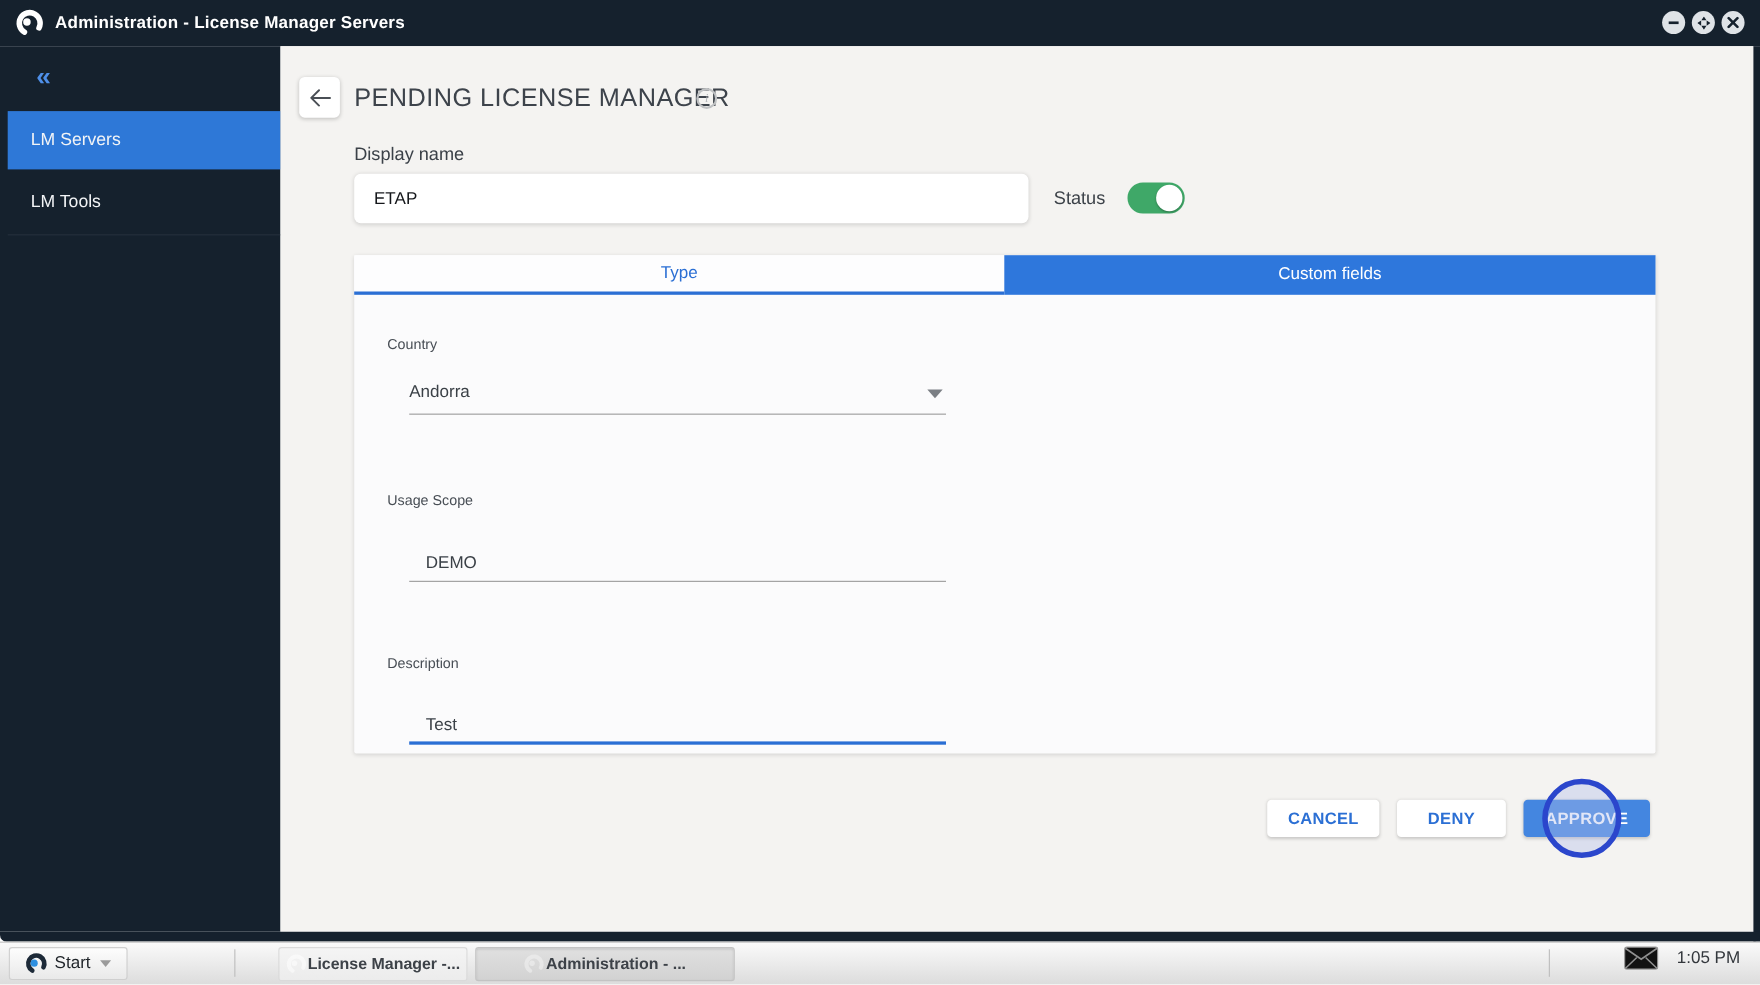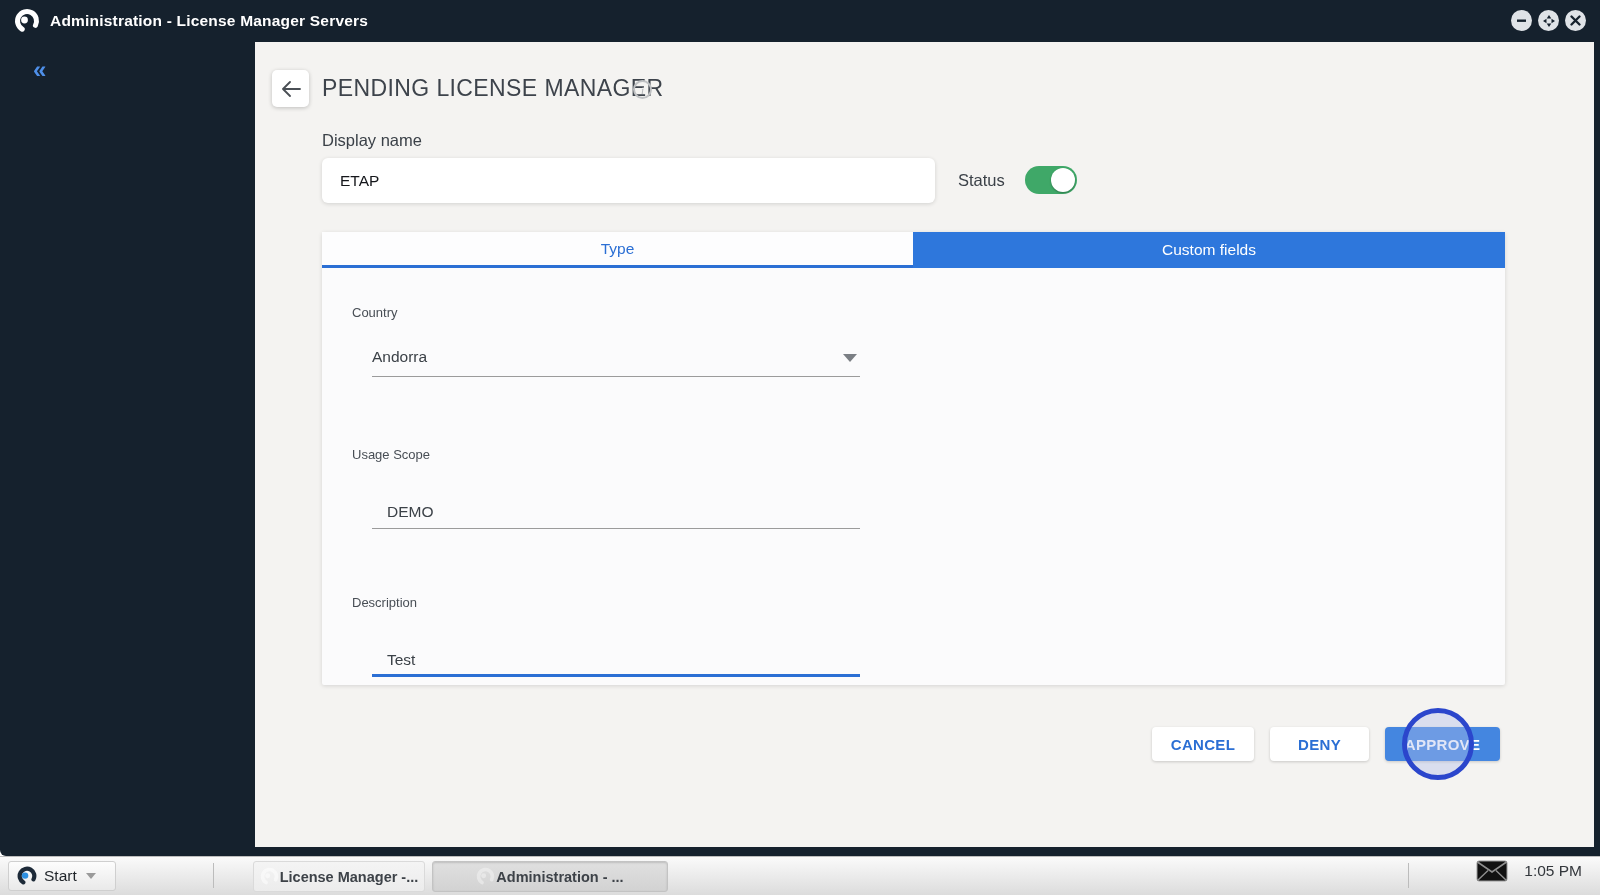--- a/index.html
+++ b/index.html
@@ -51,21 +51,21 @@
   .caret-down { position:absolute; width:0; height:0; border-left:7px solid transparent; border-right:7px solid transparent; border-top:8px solid #7b7f84; }
 
   
   .btn { position:absolute; top:727px; height:34px; border-radius:4px; display:flex; align-items:center; justify-content:center; font-weight:bold; font-size:15px; letter-spacing:.3px; cursor:pointer; box-shadow:0 1px 3px rgba(0,0,0,.18); }
   .btn.secondary { background:#ffffff; color:#2b6fd4; }
   .btn.primary { background:#4486e0; color:#ffffff; }
   .click-ring { left:1402px; top:708px; width:72px; height:72px; border:5px solid #2b46cc; border-radius:50%; background:rgba(175,190,235,.38); pointer-events:none; }
 
   
   .taskbar { left:0; top:856px; width:1600px; height:39px; background:linear-gradient(#fafafa,#dcdcdc); border-top:1px solid #bdbdbd; }
-  .start-btn { left:8px; top:861px; width:108px; height:30px; background:linear-gradient(#fdfdfd,#e9e9e9); border:1px solid #cfcfcf; border-radius:3px; display:flex; align-items:center; padding:0 8px; cursor:pointer; }
+  .start-btn { left:8px; top:861px; width:108px; height:30px; background:linear-gradient(#fdfdfd,#e9e9e9); border:1px solid #cfcfcf; border-radius:3px; display:flex; align-items:center; padding:0 8px; cursor:pointer;justify-content:center; }
   .start-btn .lbl { font-size:15.5px; color:#1f2429; font-weight:500; margin-left:7px; }
   .start-caret { width:0; height:0; border-left:5px solid transparent; border-right:5px solid transparent; border-top:6px solid #9a9a9a; margin-left:9px; }
   .tb-divider { position:absolute; top:863px; width:1px; height:25px; background:#bcbcbc; }
   .task-btn { position:absolute; top:861px; height:31px; border-radius:3px; display:flex; align-items:center; justify-content:center; gap:1px; font-size:14.5px; font-weight:bold; color:#3d4248; cursor:pointer; }
   .task-btn.idle { left:253px; width:172px; background:linear-gradient(#f4f4f4,#ececec); border:1px solid #dadada; }
   .task-btn.active { left:432px; width:236px; background:linear-gradient(#e0e0e0,#d2d2d2); border:1px solid #c3c3c3; box-shadow:inset 0 1px 2px rgba(0,0,0,.15); }
   .task-icon { width:19px; height:19px; opacity:.55; }
   .tray { position:absolute; right:18px; top:860px; display:flex; align-items:center; gap:16px; }
   .tray-time { font-size:15.5px; color:#33373c; }
 </style>
@@ -92,20 +92,26 @@
     <div class="win-btn">
       <svg width="11" height="11" viewBox="0 0 11 11">
           <path d="M1.5 1.5 L9.5 9.5 M9.5 1.5 L1.5 9.5" stroke="#15212d" stroke-width="2.3" stroke-linecap="round"></path>
         </svg>
     </div>
   </div>
 </div>
 
 <div class="abs sidebar">
   <div class="collapse">«</div>
+  <div class="nav-item active">
+    <span>LM Servers</span>
+  </div>
+  <div class="nav-item plain">
+    <span>LM Tools</span>
+  </div>
 </div>
 
 <div class="abs content"></div>
 
 <div class="abs back-btn">
   <svg width="20" height="16" viewBox="0 0 20 16">
       <path d="M9 1 L2 8 L9 15 M2.4 8 H19" stroke="#4a4f55" stroke-width="1.8" fill="none" stroke-linecap="round" stroke-linejoin="round"></path>
     </svg>
 </div>
 <div class="abs page-title">PENDING LICENSE MANAGER</div>

